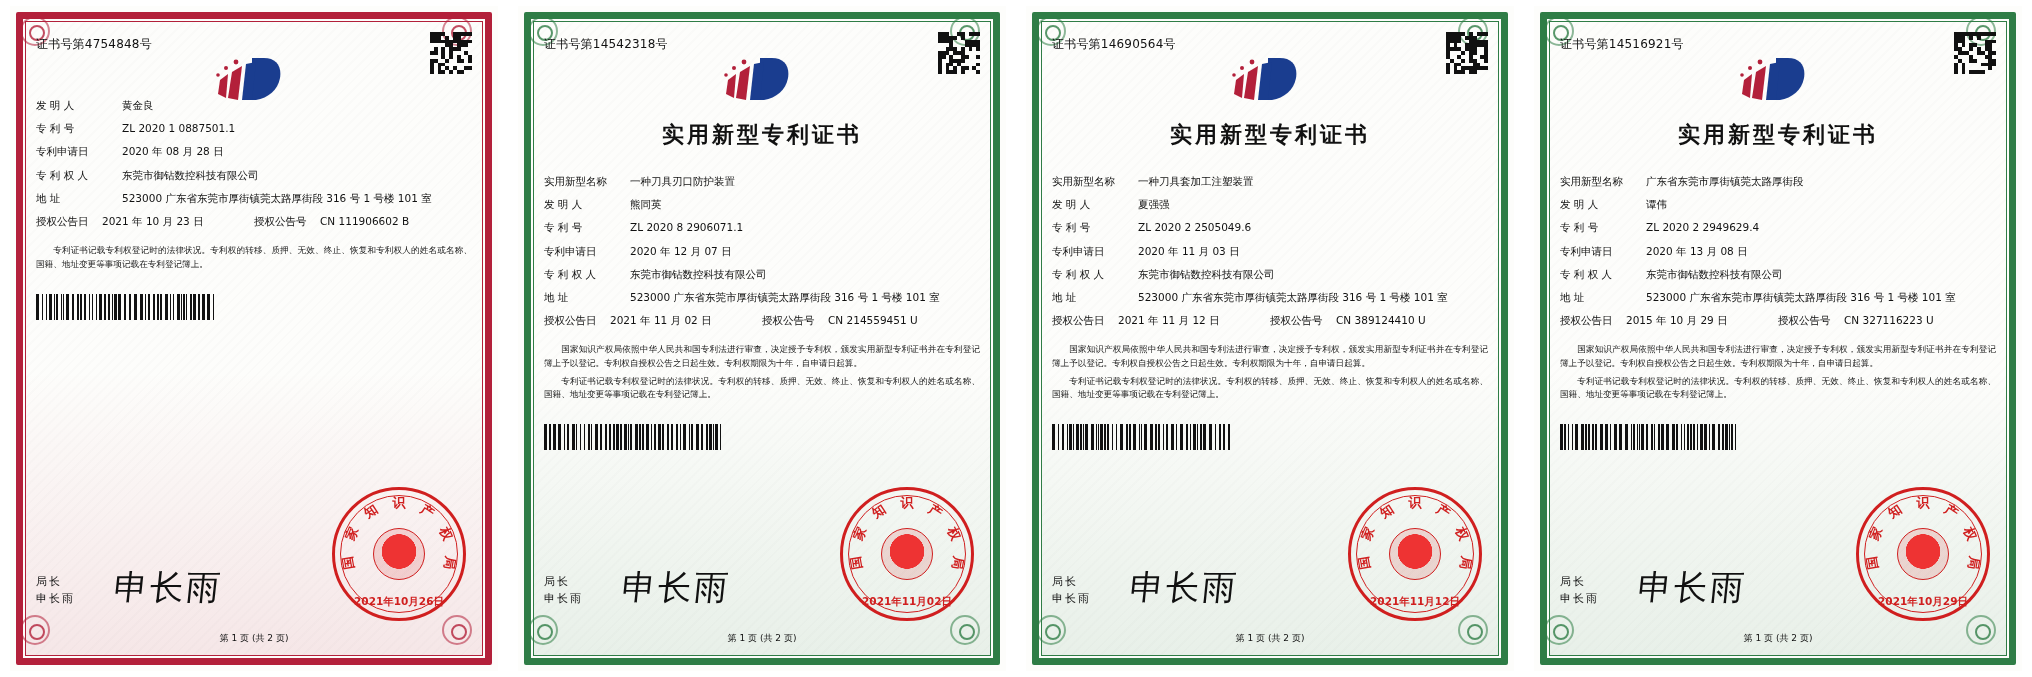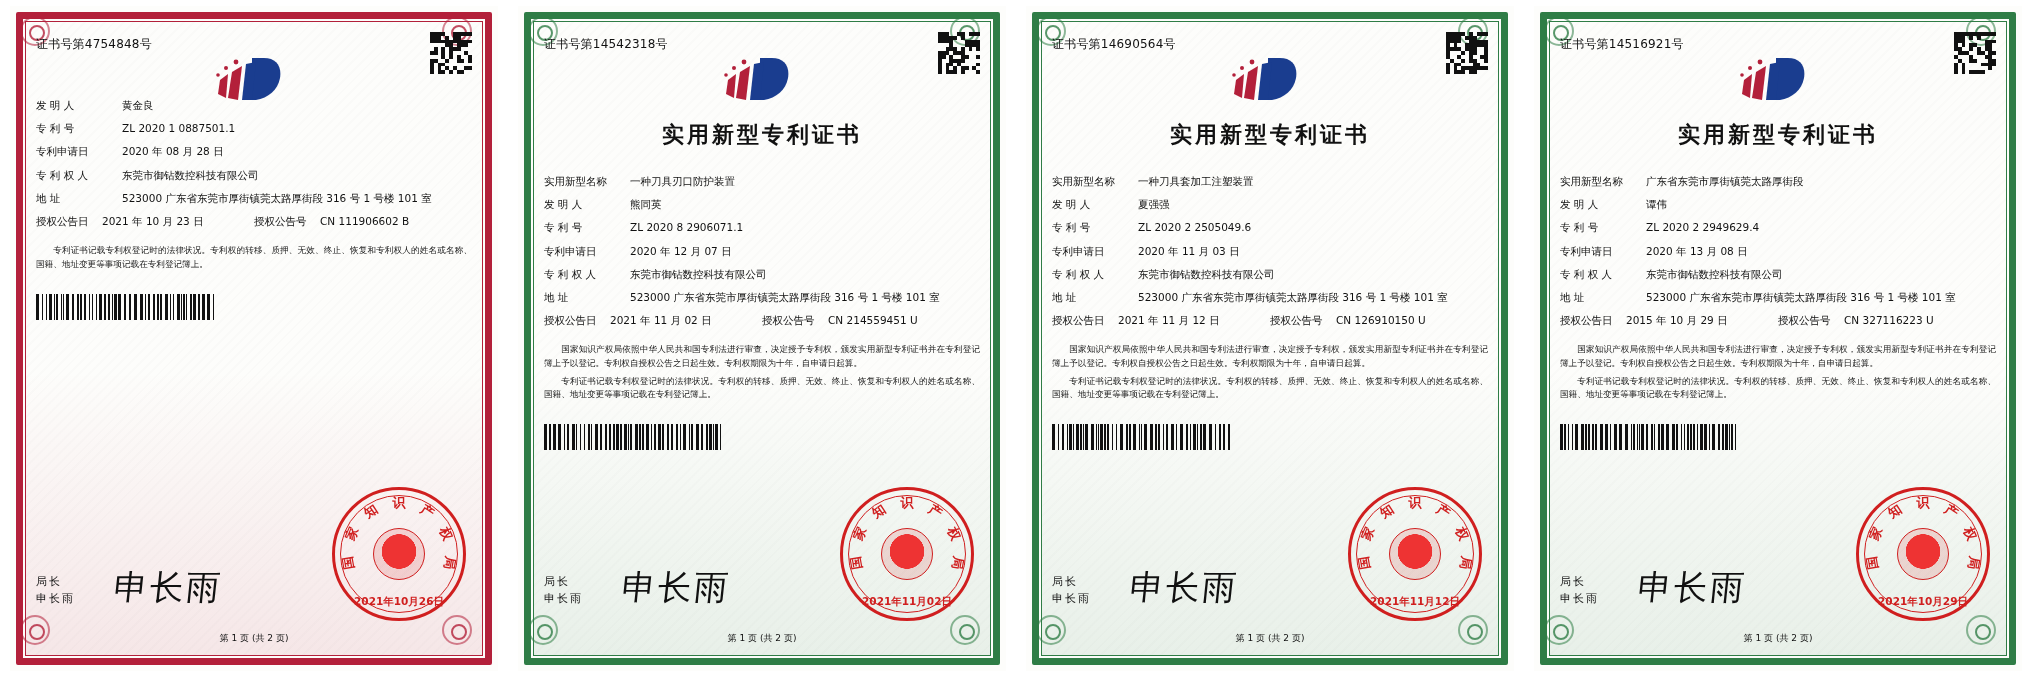--- a/index.html
+++ b/index.html
@@ -661,21 +661,21 @@
           <div class="lbl wide">地       址</div>
           <div class="val">523000  广东省东莞市厚街镇莞太路厚街段 316 号 1 号楼 101 室</div>
         </div>
         <div class="row row2">
           <div class="half">
             <div class="lbl wide">授权公告日</div>
             <div class="val">2021 年 11 月 12 日</div>
           </div>
           <div class="half">
             <div class="lbl">授权公告号</div>
-            <div class="val">CN 126910150 U</div>
+            <div class="val">CN 389124410 U</div>
           </div>
         </div>
       </div>
 
       <div class="para">
         <p>国家知识产权局依照中华人民共和国专利法进行审查，决定授予专利权，颁发实用新型专利证书并在专利登记簿上予以登记。专利权自授权公告之日起生效。专利权期限为十年，自申请日起算。</p>
           <p>专利证书记载专利权登记时的法律状况。专利权的转移、质押、无效、终止、恢复和专利权人的姓名或名称、国籍、地址变更等事项记载在专利登记簿上。</p>
       </div>
 
       <div class="barcode">

